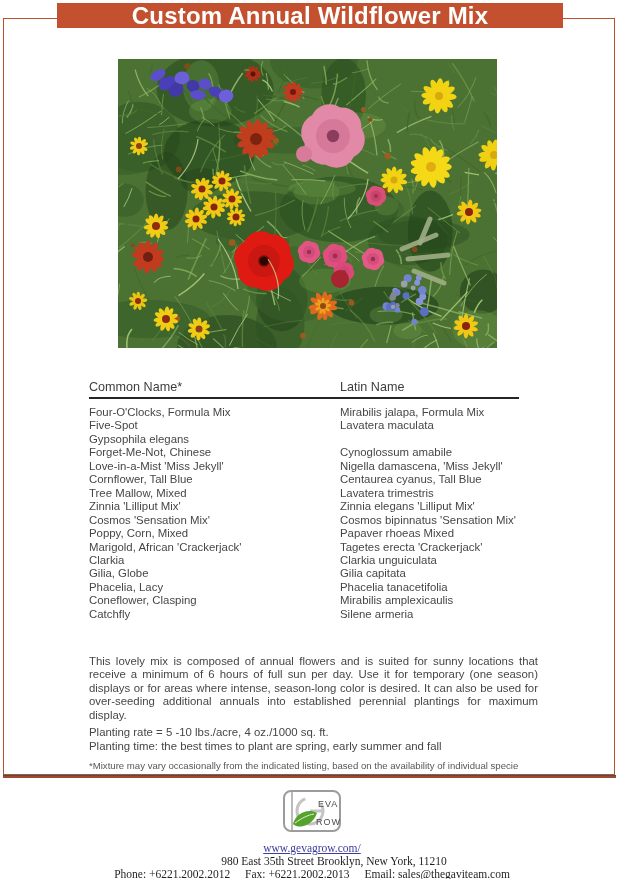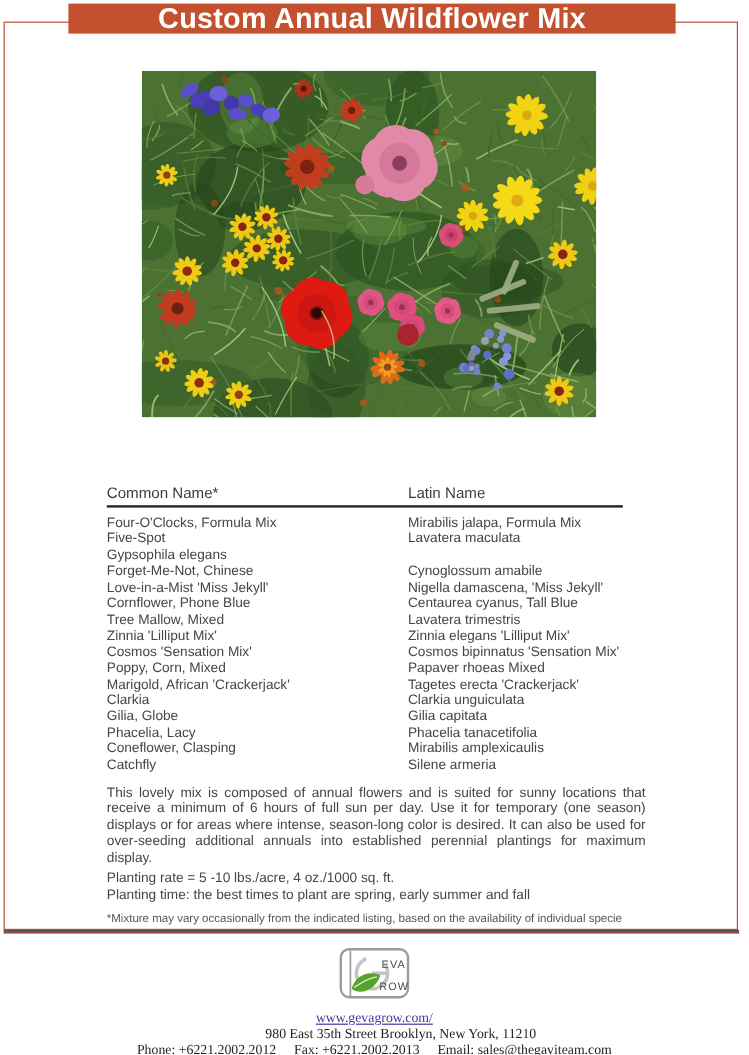--- a/index.html
+++ b/index.html
@@ -7,21 +7,21 @@
         font-family:"Liberation Sans",sans-serif;}
   .frame{position:absolute;left:3px;top:18px;width:612px;height:757px;
          border:1.5px solid #b5512f;box-sizing:border-box;}
   .bottom-rule{position:absolute;left:3px;top:775px;width:613px;height:3px;
          background:linear-gradient(to bottom,#4a4e59 0%,#4a4e59 34%,#9c4a2e 34%,#9c4a2e 100%);}
   .title-bar{position:absolute;left:57px;top:3px;width:506px;height:25px;background:#c3512f;
          display:flex;align-items:center;justify-content:center;}
   .title-bar h1{margin:0;font-size:24px;font-weight:700;color:#ffffff;letter-spacing:0.2px;}
   .photo{position:absolute;left:118px;top:59px;width:379px;height:289px;overflow:hidden;}
   .photo svg{display:block;}
-  .table{position:absolute;left:89px;top:404px;width:430px;color:#3d3d3d;}
+  .table{position:absolute;left:89px;top:380px;width:430px;color:#3d3d3d;}
   .t-head{display:flex;font-size:12.6px;}
   .t-head .col1,.t-body .col1{flex:0 0 251px;}
   .t-head .col2,.t-body .col2{flex:1;}
   .t-rule{height:2px;background:#252525;margin-top:3px;}
   .t-body{margin-top:7px;font-size:11.4px;line-height:13.45px;color:#464646;}
   .row{display:flex;}
   .desc{position:absolute;left:89px;top:655px;width:449px;margin:0;font-size:11.4px;
         line-height:13.4px;color:#464646;text-align:justify;}
   .planting{position:absolute;left:89px;top:726px;font-size:11.4px;line-height:13.8px;color:#464646;}
   .footnote{position:absolute;left:89px;top:760px;font-size:9.6px;color:#575757;}
@@ -785,21 +785,21 @@
         </div>
         <div class="row">
           <div class="col1">Forget-Me-Not, Chinese</div>
           <div class="col2">Cynoglossum amabile</div>
         </div>
         <div class="row">
           <div class="col1">Love-in-a-Mist 'Miss Jekyll'</div>
           <div class="col2">Nigella damascena, 'Miss Jekyll'</div>
         </div>
         <div class="row">
-          <div class="col1">Cornflower, Phone Blue</div>
+          <div class="col1">Cornflower, Tall Blue</div>
           <div class="col2">Centaurea cyanus, Tall Blue</div>
         </div>
         <div class="row">
           <div class="col1">Tree Mallow, Mixed</div>
           <div class="col2">Lavatera trimestris</div>
         </div>
         <div class="row">
           <div class="col1">Zinnia 'Lilliput Mix'</div>
           <div class="col2">Zinnia elegans 'Lilliput Mix'</div>
         </div>

